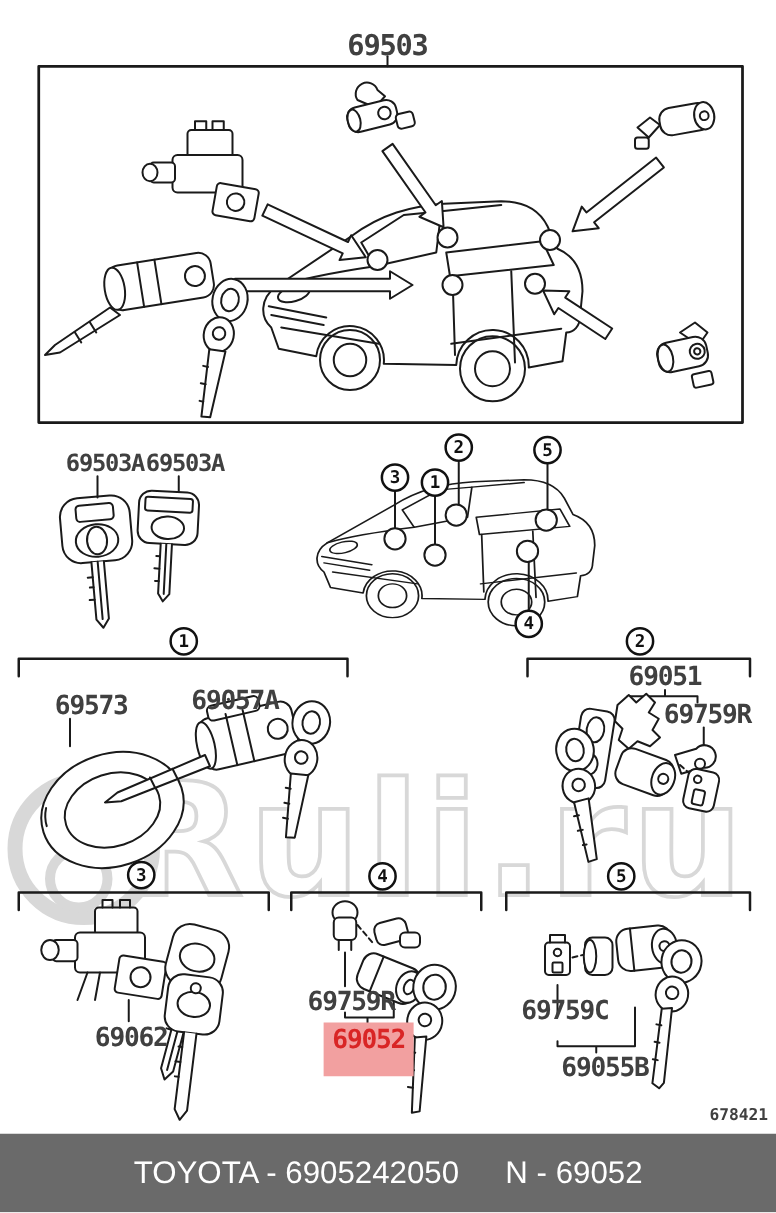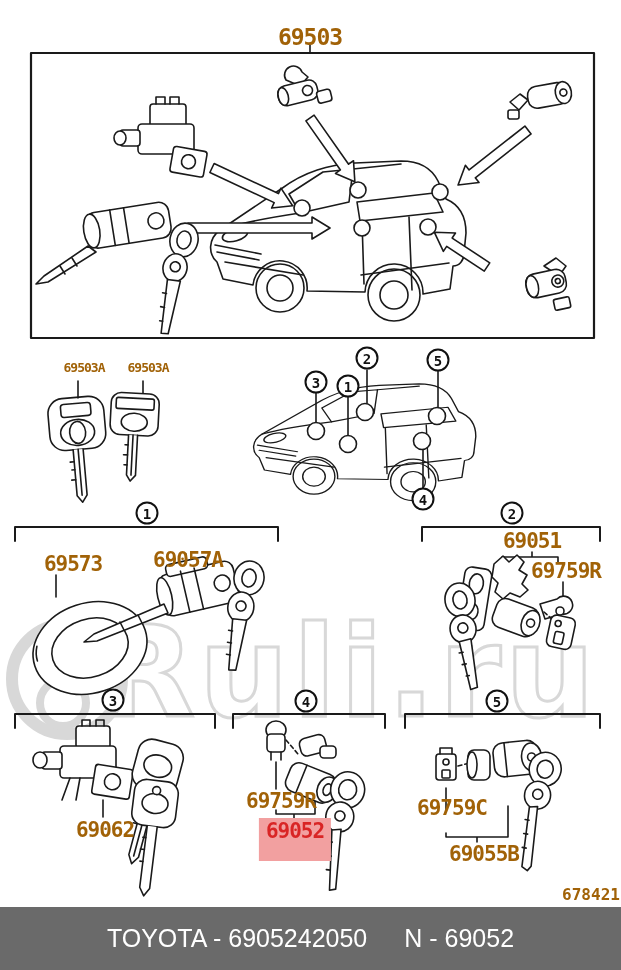--- a/index.html
+++ b/index.html
@@ -10,24 +10,24 @@
     font:bold 126px "DejaVu Sans",sans-serif;letter-spacing:4px;line-height:1;
     color:transparent;-webkit-text-stroke:3px var(--watermark,#d8d8d8);}
   .wm-ring{position:absolute;left:6px;top:618px;width:98px;height:98px;z-index:0;
     border:12px solid var(--watermark,#d8d8d8);border-radius:50%;}
   .wm-ring2{position:absolute;left:36px;top:676px;width:38px;height:38px;z-index:0;
     border:8px solid var(--watermark,#d8d8d8);border-radius:50%;}
   
   #art{position:absolute;left:0;top:0;z-index:1;}
   
   .plabel{position:absolute;transform:translateX(-50%);z-index:2;white-space:nowrap;
-    font:bold 21px "DejaVu Sans Mono",monospace;letter-spacing:-1px;color:#a16207;}
+    font:bold 21px "DejaVu Sans Mono",monospace;letter-spacing:-1px;color:#404040;}
   .title{font-size:23px;}
-  .keylabel{font-size:13px;}
-  .small{font-size:16px;letter-spacing:0;text-align:center;}
+  .keylabel{font-size:19px;}
+  .small{font-size:13px;letter-spacing:0;text-align:center;}
   .hl{background:var(--highlight-bg,#f2a0a0);color:var(--highlight-text,#d92525);
     padding:1px 7px 18px 7px;font-size:21px;}
   
   .cnum{position:absolute;z-index:2;width:23px;height:23px;box-sizing:border-box;
     border:2px solid #111;border-radius:50%;background:#fff;
     font:bold 14px "DejaVu Sans Mono",monospace;display:flex;align-items:center;
     justify-content:center;transform:translate(-50%,-50%);}
   
   .footer{position:absolute;left:0;top:907px;width:621px;height:63px;z-index:3;
     background:var(--footer-bg,#6a6a6a);display:flex;align-items:center;

